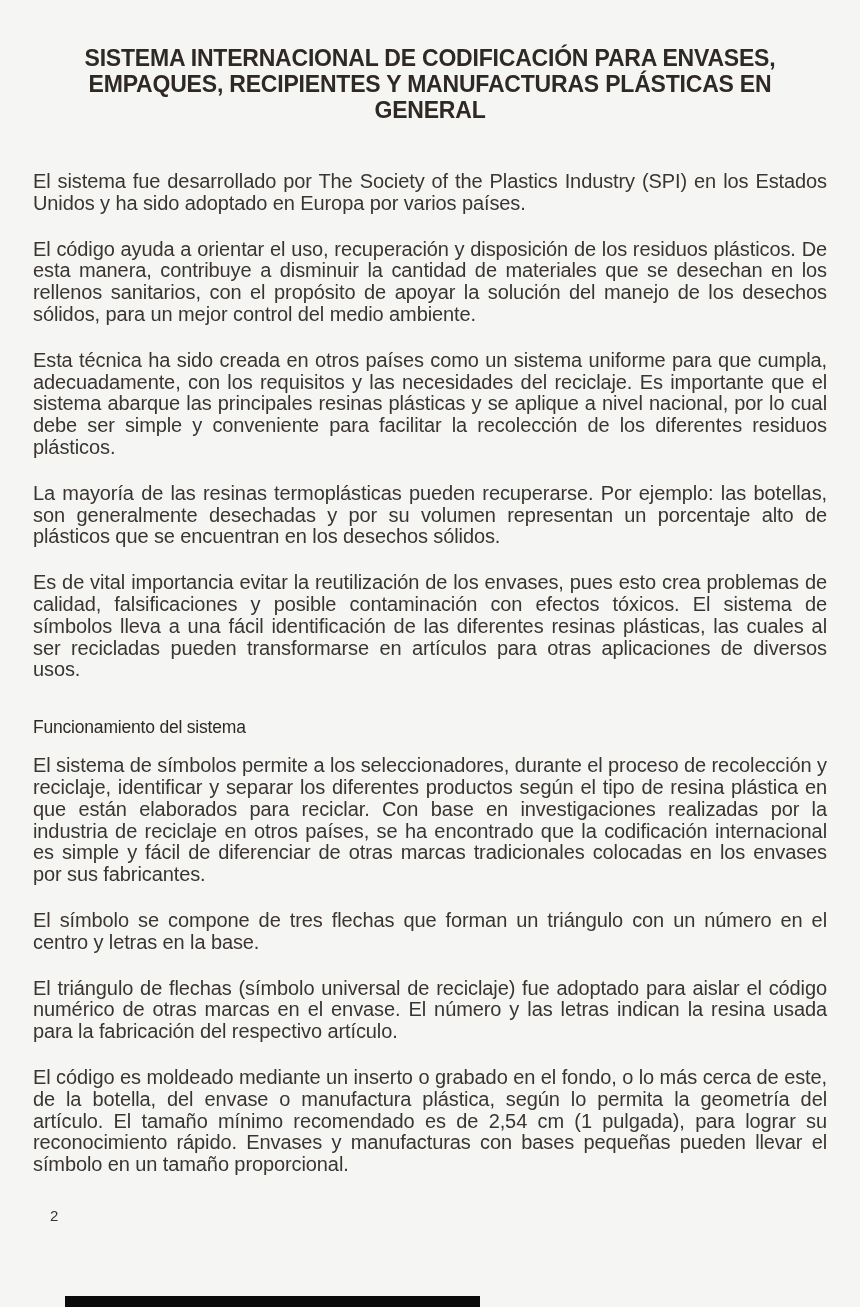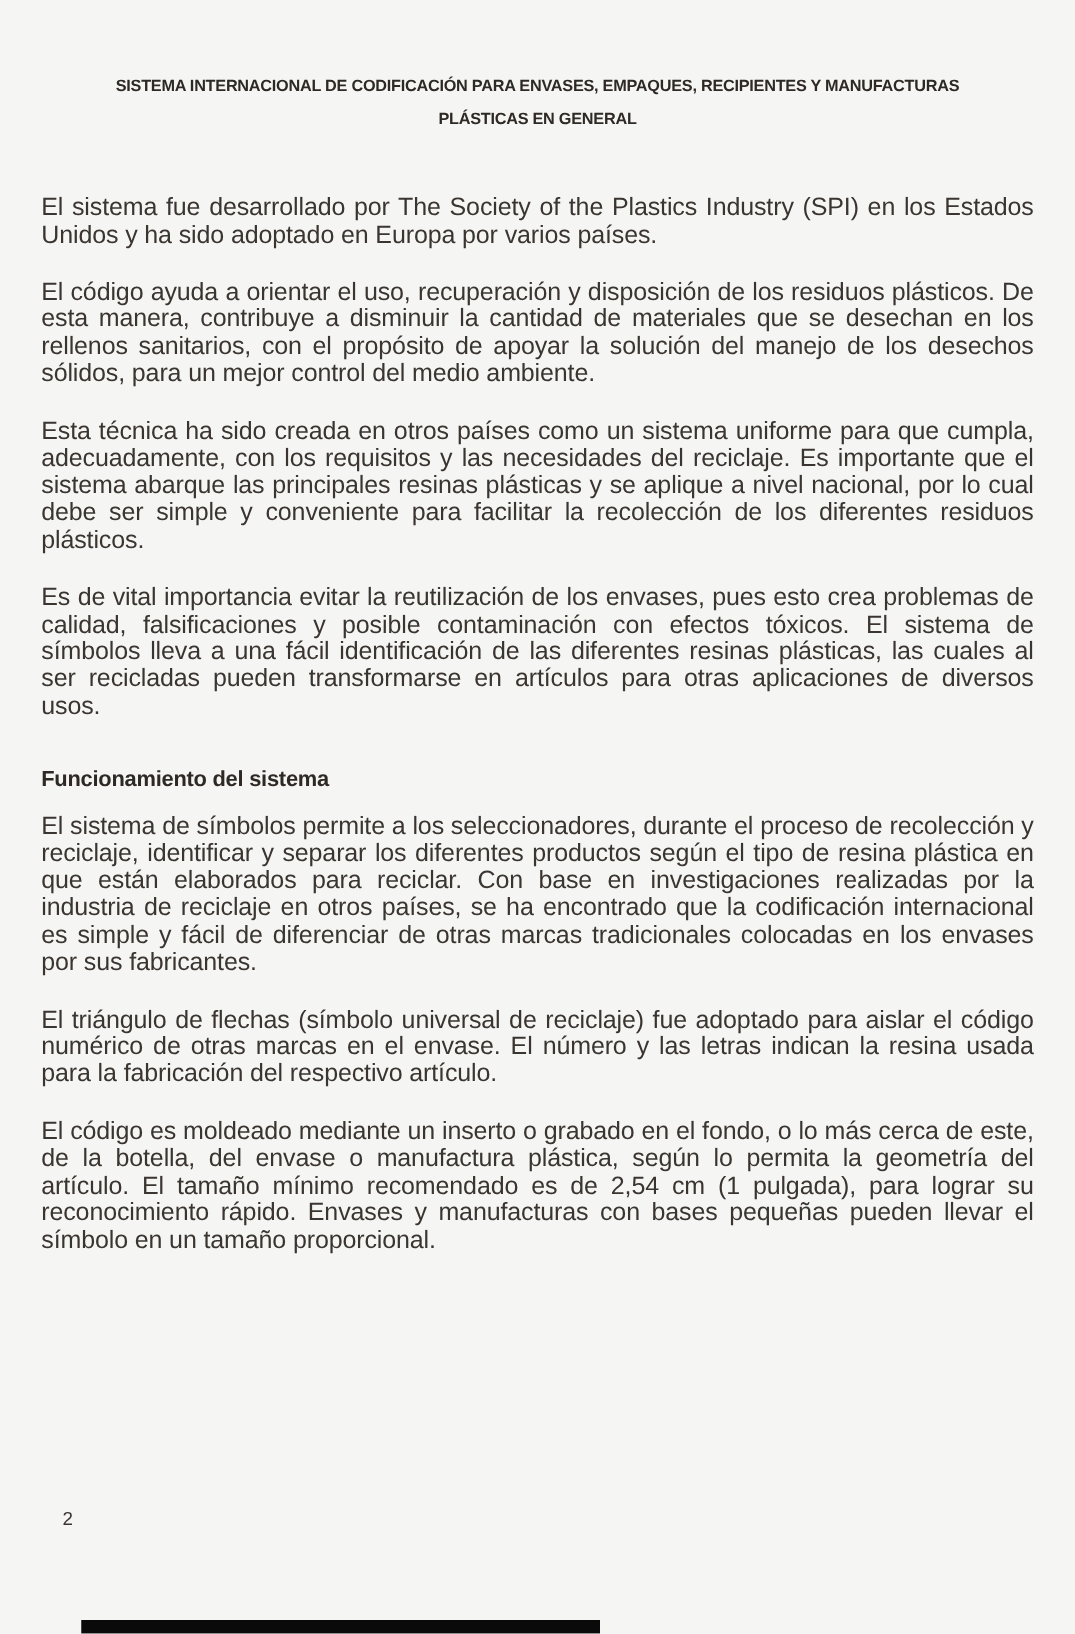--- a/index.html
+++ b/index.html
@@ -15,41 +15,41 @@
     background: #f5f5f3;
     font-family: "Liberation Sans", sans-serif;
     color: #3a3530;
     overflow: hidden;
   }
   .content {
     padding: 40px 33px 0 33px;
   }
   .doc-title {
     max-width: 700px;
-    margin: 16px auto 48px auto;
+    margin: 5px auto 48px auto;
     text-align: center;
-    font-size: 13px;
+    font-size: 23px;
     line-height: 26px;
     font-weight: bold;
     color: #2e2925;
     letter-spacing: -0.2px;
   }
   .body-par {
     margin: 0 0 24px 0;
     font-size: 20px;
     line-height: 21.8px;
     text-align: justify;
     letter-spacing: -0.1px;
     color: #3a3530;
   }
   .section-heading {
     margin: 34px 0 16px 0;
     font-size: 17.5px;
     line-height: 24px;
-    font-weight: bold;
+    font-weight: normal;
     color: #2e2925;
     letter-spacing: -0.2px;
   }
   .page-number {
     position: absolute;
     left: 50px;
     top: 1206px;
     font-size: 15px;
     line-height: 20px;
     color: #3a3530;
@@ -71,27 +71,29 @@
 
     <h1 class="doc-title">SISTEMA INTERNACIONAL DE CODIFICACIÓN PARA ENVASES, EMPAQUES, RECIPIENTES Y MANUFACTURAS PLÁSTICAS EN GENERAL</h1>
 
     <p class="body-par">El sistema fue desarrollado por The Society of the Plastics Industry (SPI) en los Estados Unidos y ha sido adoptado en Europa por varios países.</p>
 
 
     <p class="body-par">El código ayuda a orientar el uso, recuperación y disposición de los residuos plásticos. De esta manera, contribuye a disminuir la cantidad de materiales que se desechan en los rellenos sanitarios, con el propósito de apoyar la solución del manejo de los desechos sólidos, para un mejor control del medio ambiente.</p>
 
     <p class="body-par">Esta técnica ha sido creada en otros países como un sistema uniforme para que cumpla, adecuadamente, con los requisitos y las necesidades del reciclaje. Es importante que el sistema abarque las principales resinas plásticas y se aplique a nivel nacional, por lo cual debe ser simple y conveniente para facilitar la recolección de los diferentes residuos plásticos.</p>
 
+    <p class="body-par">La mayoría de las resinas termoplásticas pueden recuperarse. Por ejemplo: las botellas, son generalmente desechadas y por su volumen representan un porcentaje alto de plásticos que se encuentran en los desechos sólidos.</p>
 
     <p class="body-par">Es de vital importancia evitar la reutilización de los envases, pues esto crea problemas de calidad, falsificaciones y posible contaminación con efectos tóxicos. El sistema de símbolos lleva a una fácil identificación de las diferentes resinas plásticas, las cuales al ser recicladas pueden transformarse en artículos para otras aplicaciones de diversos usos.</p>
 
     <h2 class="section-heading">Funcionamiento del sistema</h2>
 
     <p class="body-par">El sistema de símbolos permite a los seleccionadores, durante el proceso de recolección y reciclaje, identificar y separar los diferentes productos según el tipo de resina plástica en que están elaborados para reciclar. Con base en investigaciones realizadas por la industria de reciclaje en otros países, se ha encontrado que la codificación internacional es simple y fácil de diferenciar de otras marcas tradicionales colocadas en los envases por sus fabricantes.</p>
 
+    <p class="body-par">El símbolo se compone de tres flechas que forman un triángulo con un número en el centro y letras en la base.</p>
 
     <p class="body-par">El triángulo de flechas (símbolo universal de reciclaje) fue adoptado para aislar el código numérico de otras marcas en el envase. El número y las letras indican la resina usada para la fabricación del respectivo artículo.</p>
 
     <p class="body-par">El código es moldeado mediante un inserto o grabado en el fondo, o lo más cerca de este, de la botella, del envase o manufactura plástica, según lo permita la geometría del artículo. El tamaño mínimo recomendado es de 2,54 cm (1 pulgada), para lograr su reconocimiento rápido. Envases y manufacturas con bases pequeñas pueden llevar el símbolo en un tamaño proporcional.</p>
 
   </div>
 
   <div class="page-number">2</div>
 
   <div class="watermark-bar"></div>

